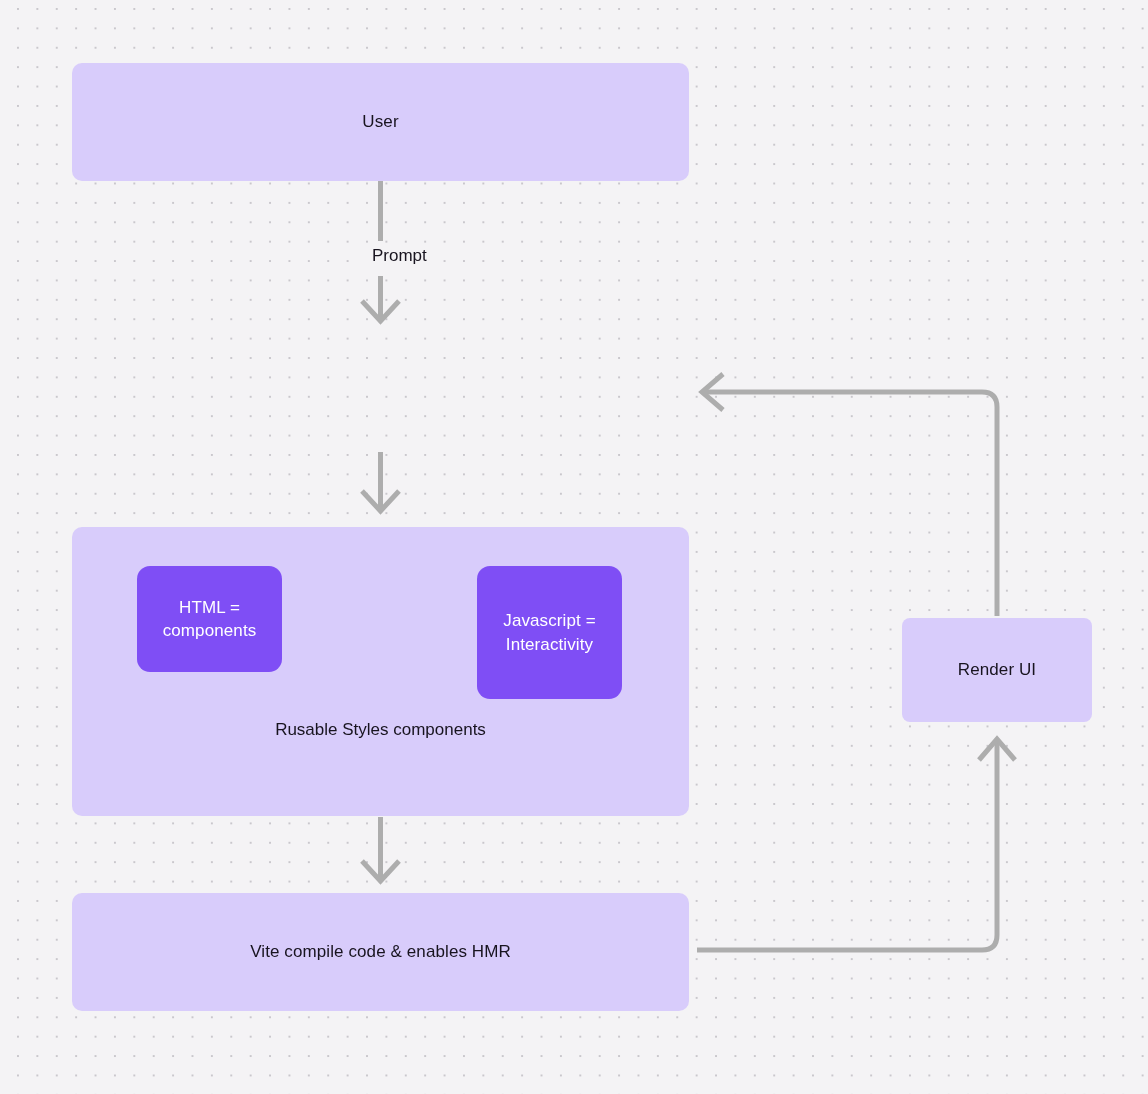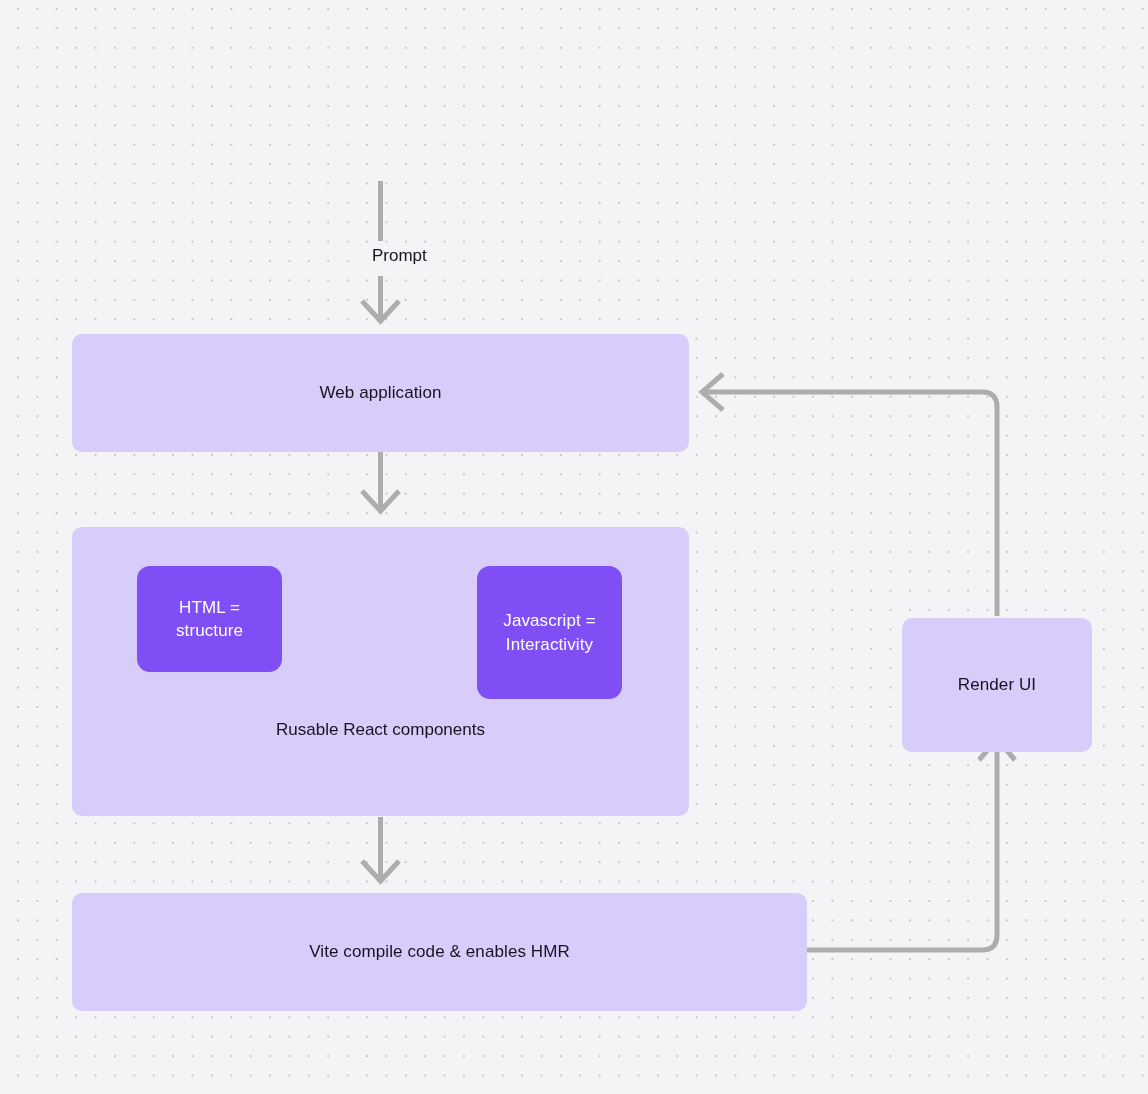--- a/index.html
+++ b/index.html
@@ -132,44 +132,44 @@
       <path class="edge-path" d="M 697 950 L 982 950 Q 997 950 997 935 L 997 742"></path>
       <path class="edge-head" d="M 979 760 L 997 739 L 1015 760"></path>
     </g>
 
     <g>
       <path class="edge-path" d="M 997 616 L 997 407 Q 997 392 982 392 L 705 392"></path>
       <path class="edge-head" d="M 723 374 L 702 392 L 723 410"></path>
     </g>
   </svg>
 
+  <div class="node" style="left:72px; top:63px; width:617px; height:118px;">
+    <span>User</span>
+  </div>
 
   <div class="edge-label" style="left:341px; top:246px;">Prompt</div>
 
-  <div class="node" style="left:72px; top:334px; width:617px; height:118px;">
-    <span>Web application</span>
-  </div>
 
   <div class="group-box" style="left:72px; top:527px; width:617px; height:289px;">
     <div class="chip" style="left:65px; top:39px; width:145px; height:106px;">
       <span>
         <span>HTML =</span><br>
-        <span>structure</span>
+        <span>components</span>
       </span>
     </div>
     <div class="chip" style="left:405px; top:39px; width:145px; height:133px;">
       <span>
         <span>Javascript =</span><br>
         <span>Interactivity</span>
       </span>
     </div>
-    <div class="node-outer-label" style="top:193px;">Rusable React components</div>
+    <div class="node-outer-label" style="top:193px;">Rusable Styles components</div>
   </div>
 
-  <div class="node" style="left:72px; top:893px; width:735px; height:118px;">
+  <div class="node" style="left:72px; top:893px; width:617px; height:118px;">
     <span>Vite compile code &amp; enables HMR</span>
   </div>
 
-  <div class="node" style="left:902px; top:618px; width:190px; height:134px;">
+  <div class="node" style="left:902px; top:618px; width:190px; height:104px;border-radius:8px;">
     <span>Render UI</span>
   </div>
 
 </div>
 
 </body></html>

